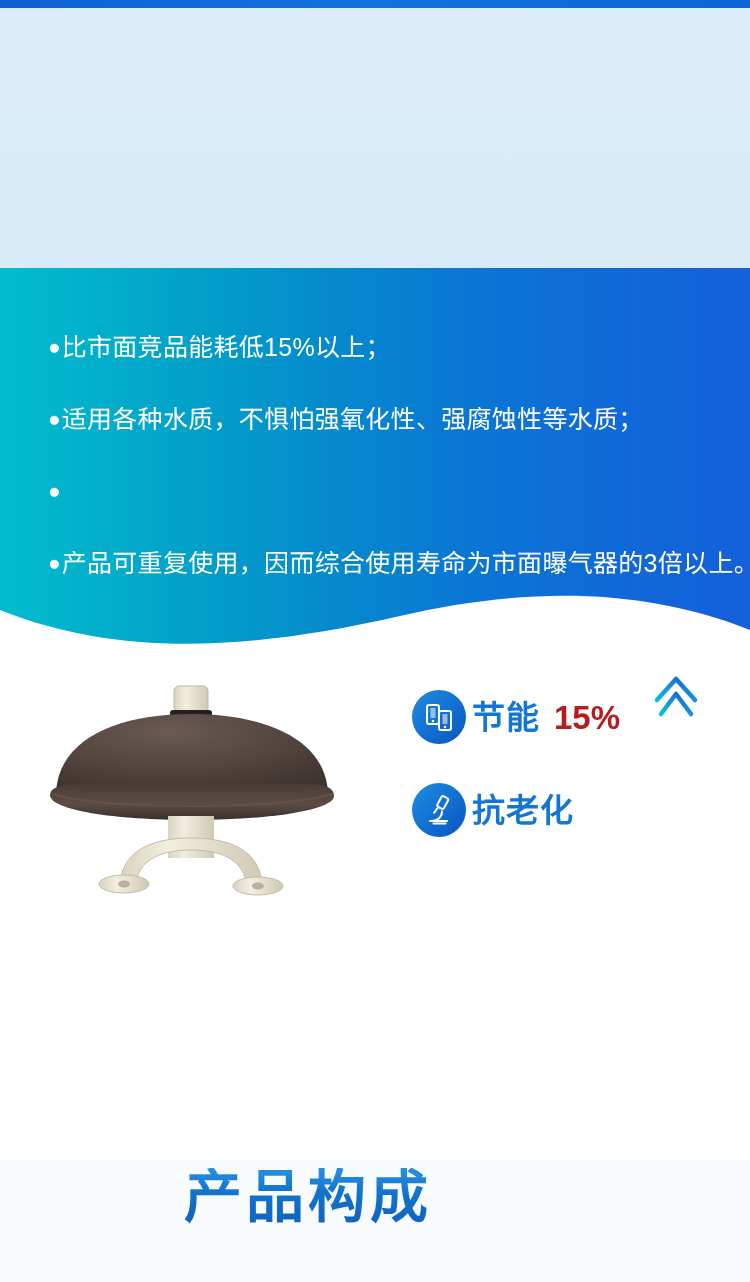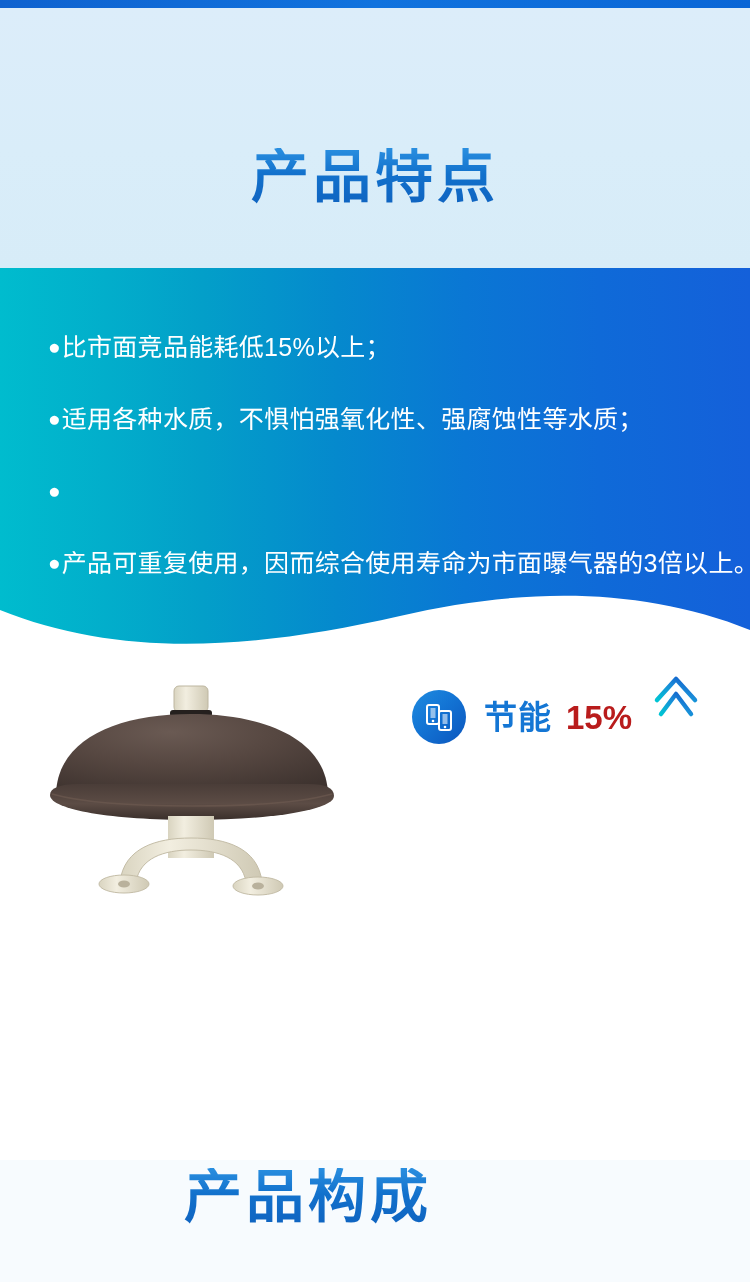--- a/index.html
+++ b/index.html
@@ -98,21 +98,21 @@
   }
   .feature-icon {
     width:54px; height:54px;
     border-radius:50%;
     background:linear-gradient(135deg,#1f8ce0 0%,#1374d4 45%,#0b55bd 100%);
     display:flex; align-items:center; justify-content:center;
     flex:0 0 auto;
   }
   .feature-icon svg { width:32px; height:32px; display:block; }
   .feature-label {
-    margin-left:18px;
+    margin-left:6px;
     font-size:33px;
     font-weight:bold;
     color:#1476d4;
     letter-spacing:1px;
     line-height:1;
     white-space:nowrap;
   }
   .feature-value {
     margin-left:14px;
     font-size:33px;
@@ -148,21 +148,20 @@
   }
 </style>
 </head>
 <body>
 
 <div class="page">
 
   <div class="top-bar"></div>
 
   <div class="header-band"></div>
-  <div class="header-title">产品特点</div>
 
   <div class="blue-block">
 
     <div class="bullets">
       <div class="bullet-row">
         <span class="bullet-dot">●</span>
         <span class="bullet-text">比市面竞品能耗低15%以上；</span>
       </div>
       <div class="bullet-row">
         <span class="bullet-dot">●</span>
@@ -251,18 +250,32 @@
           <polyline points="9,44 24,24 39,44"></polyline>
           <line x1="24" y1="22" x2="24" y2="74"></line>
           <line x1="15" y1="36" x2="15" y2="62"></line>
           <line x1="33" y1="36" x2="33" y2="62"></line>
         </g>
       </svg>
     </div>
 
 
 
+    <div class="feature-row">
+      <span class="feature-icon">
+        <svg viewBox="0 0 32 32">
+          <g fill="none" stroke="#fff" stroke-width="2" stroke-linecap="round" stroke-linejoin="round">
+            <rect x="16" y="2.5" width="7.5" height="12" rx="2" transform="rotate(28 19.7 8.5)"></rect>
+            <path d="M14.2 14.5 11 18.8"></path>
+            <path d="M9 27c5.5 0 10-4.2 10-9.4"></path>
+            <path d="M7 27h17"></path>
+            <path d="M10.5 29.5h12"></path>
+          </g>
+        </svg>
+      </span>
+      <span class="feature-label">抗老化</span>
+    </div>
   </div>
 
   <div class="bottom-band"></div>
   <div class="bottom-title">产品构成</div>
 
 </div>
 
 </body></html>

